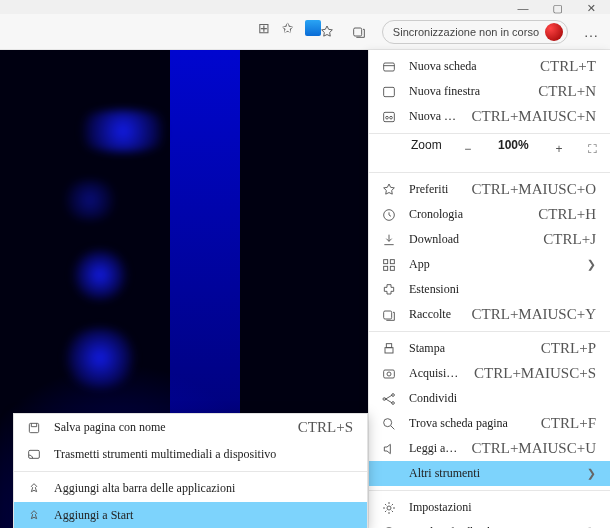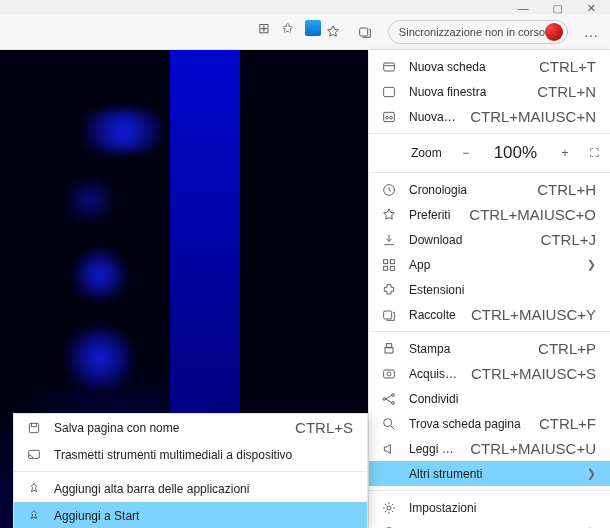--- a/index.html
+++ b/index.html
@@ -39,21 +39,21 @@
     padding: 0 10px;
     border-bottom: 1px solid #e6e6e6;
   }
   .toolbar .gap { width: 240px; }
   .pill {
     display: flex; align-items: center;
     height: 24px;
     border: 1px solid #ccc;
     border-radius: 12px;
     padding: 0 4px 0 10px;
-    gap: 0;
+    gap: 6px;
   }
   .pill-text { font-size: 11px; color: #444; }
   .avatar {
     width: 18px; height: 18px; border-radius: 50%;
     background: radial-gradient(circle at 30% 30%, #f44, #900);
   }
   .toolbar .ico {
     width: 18px; height: 18px;
     display: flex; align-items: center; justify-content: center;
     color: #555;
@@ -95,35 +95,36 @@
     box-shadow: -2px 0 8px rgba(0,0,0,.08);
     padding-top: 4px;
   }
   .menu-row {
     display: flex;
     align-items: center;
     height: 25px;
     padding: 0 14px 0 12px;
     gap: 12px;
     cursor: default;
+    font-family: Liberation Serif, serif;
   }
   .menu-row.highlight { background: #7dd3fc; }
   .menu-row .mico { width: 16px; height:16px; display:flex; align-items:center; justify-content:center; color:#555; flex-shrink:0; }
   .menu-row .lbl { flex: 1; font-size: 12px; color: #222; white-space: nowrap; overflow: hidden; text-overflow: ellipsis;}
   .menu-row .sc  { font-size: 15px; color: #555; }
   .menu-row .chev { color:#666; font-size:11px; }
   .menu-sep { height:1px; background:#e6e6e6; margin: 4px 0; }
 
   .zoom-row {
-    display:flex; align-items:center; height: 30px;
+    display:flex; height: 30px;
     padding: 0 10px 0 42px; gap: 18px;
   }
   .zoom-row .lbl { flex:1; font-size:12px; }
   .zoom-btn { width:24px; height:22px; display:flex; align-items:center; justify-content:center; color:#555; }
-  .zoom-val { font-size:17px; padding: 0 4px; }
+  .zoom-val { font-size:12px; padding: 0 4px; font-weight: bold; }
   .zoom-exp { width:22px; height:22px; display:flex; align-items:center; justify-content:center; color:#555; }
 
   
   .submenu {
     position: absolute;
     left: 13px;
     top: 413px;
     width: 355px;
     background: #fff;
     box-shadow: 0 2px 12px rgba(0,0,0,.25);
@@ -222,35 +223,35 @@
     <span class="zoom-val">100%</span>
     <span class="zoom-btn">+</span>
     <span class="zoom-exp">⛶</span>
   </div>
 
   <div class="menu-sep"></div>
 
   <div class="menu-row">
     <span class="mico">
         <svg viewBox="0 0 24 24">
+          <path d="M12 3l2.5 5 5.5.8-4 3.9.9 5.5L12 15.8 7.1 18.2 8 12.7 4 8.8 9.5 8z"></path>
+        </svg>
+      </span>
+    <span class="lbl">Preferiti</span>
+    <span class="sc">CTRL+MAIUSC+O</span>
+  </div>
+  <div class="menu-row">
+    <span class="mico">
+        <svg viewBox="0 0 24 24">
           <circle cx="12" cy="12" r="8"></circle>
           <path d="M12 8v4l3 2"></path>
         </svg>
       </span>
     <span class="lbl">Cronologia</span>
     <span class="sc">CTRL+H</span>
-  </div>
-  <div class="menu-row">
-    <span class="mico">
-        <svg viewBox="0 0 24 24">
-          <path d="M12 3l2.5 5 5.5.8-4 3.9.9 5.5L12 15.8 7.1 18.2 8 12.7 4 8.8 9.5 8z"></path>
-        </svg>
-      </span>
-    <span class="lbl">Preferiti</span>
-    <span class="sc">CTRL+MAIUSC+O</span>
   </div>
   <div class="menu-row">
     <span class="mico">
         <svg viewBox="0 0 24 24">
           <path d="M12 4v10m0 0l-4-4m4 4l4-4M5 19h14"></path>
         </svg>
       </span>
     <span class="lbl">Download</span>
     <span class="sc">CTRL+J</span>
   </div>

